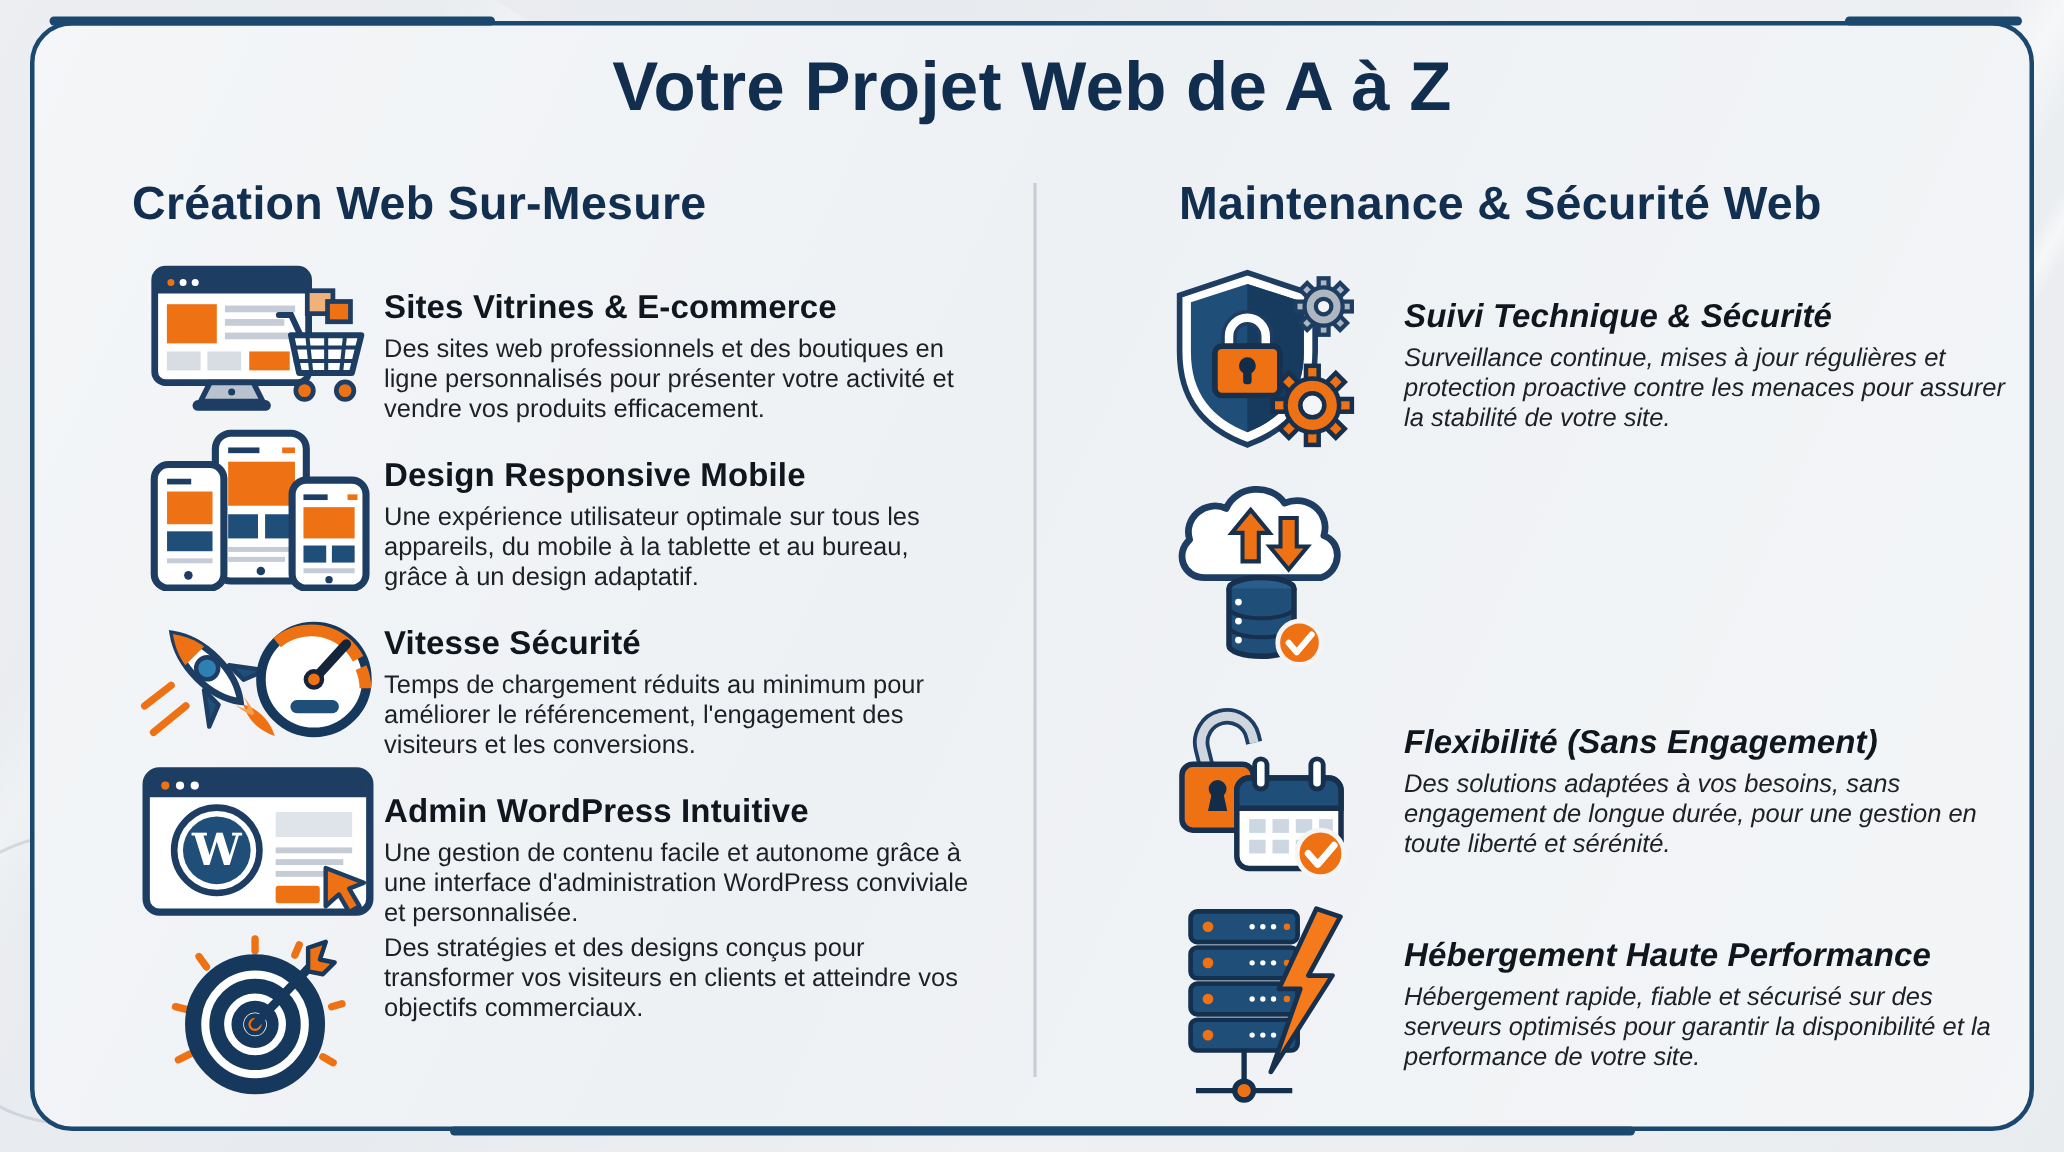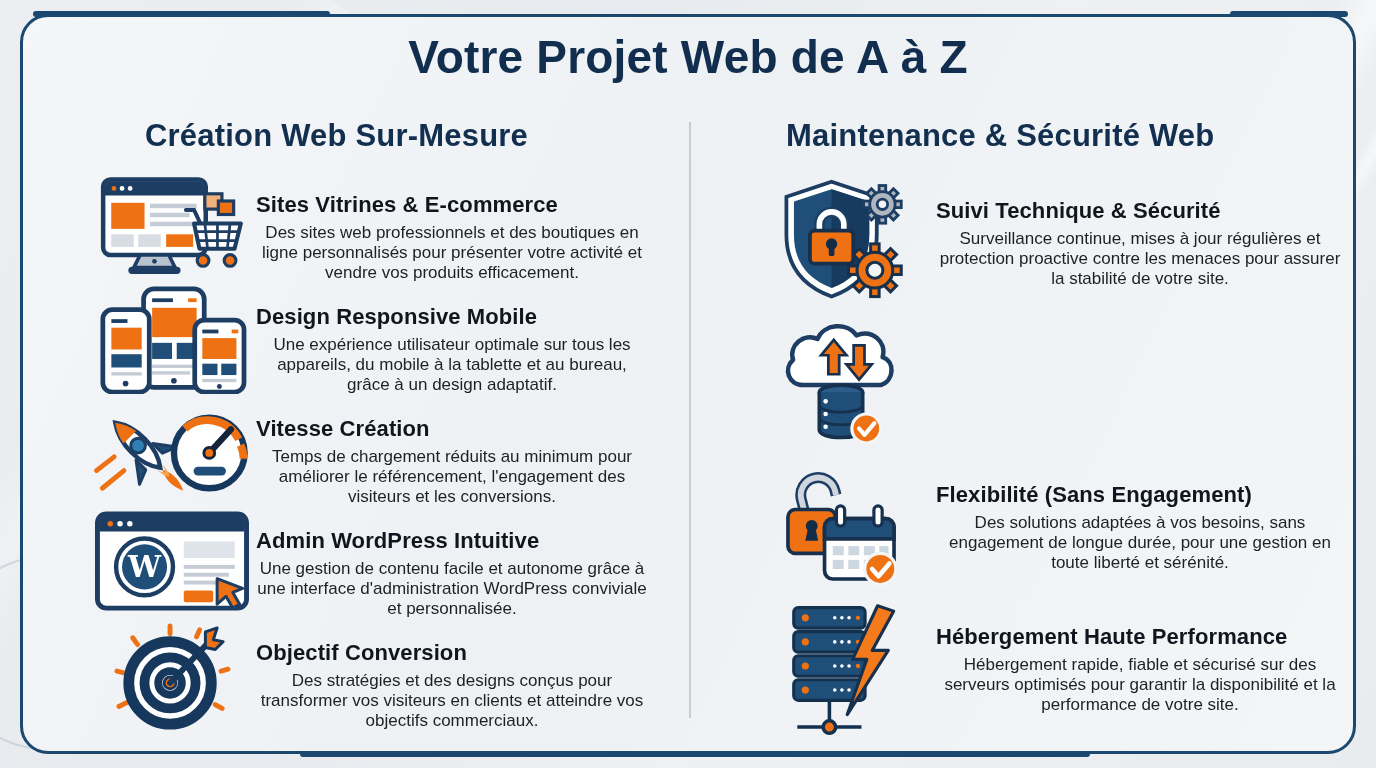--- a/index.html
+++ b/index.html
@@ -24,32 +24,32 @@
   .accent.bm{left:300px;bottom:11px;width:790px;}
   .main-title{
     position:absolute;top:30px;left:0;right:0;text-align:center;
     font-size:46px;font-weight:bold;color:#112e4f;letter-spacing:.2px;margin:0;
   }
   .divider{position:absolute;left:689px;top:122px;height:596px;width:2px;background:#c7ccd4;}
   .col{position:absolute;top:118px;width:586px;}
   .col.left{left:88px;}
   .col.right{left:770px;}
   .col-heading{font-size:31px;font-weight:bold;color:#122f50;margin:0;letter-spacing:.2px;}
-  .col.left .col-heading{margin-left:57px;}
+  .col.left .col-heading{}
   .col.right .col-heading{margin-left:16px;}
   .items{margin-top:18px;}
   .item{display:flex;align-items:flex-start;}
   .col.left .item{height:112px;}
-  .col.right .item{height:142px;}
+  .col.right .item{height:142px;font-style:italic;}
   .icon-box{flex:0 0 168px;display:flex;justify-content:center;padding-top:2px;}
   .col.right .icon-box{flex:0 0 142px;padding-top:6px;}
   .item-text{padding-top:2px;}
   .col.right .item-text{padding-left:24px;padding-top:8px;}
   .item-title{margin:18px 0 5px 0;font-size:22px;font-weight:bold;color:#10161d;letter-spacing:.1px;}
-  .item-desc{margin:0;font-size:17px;line-height:20px;color:#1d2024;max-width:392px;text-align:center;}
+  .item-desc{margin:0;font-size:17px;line-height:20px;color:#1d2024;max-width:392px;}
   .col.right .item-desc{max-width:408px;}
   svg{display:block;}
 </style>
 </head>
 <body>
 
 <div class="page">
   <div class="streak s1"></div>
   <div class="streak s2"></div>
   <div class="streak s3"></div>
@@ -149,21 +149,21 @@
             </g>
             <circle cx="119" cy="56" r="36" fill="#fff" stroke="#16385c" stroke-width="6.5"></circle>
             <path d="M94 31 A36 36 0 0 1 149 42" stroke="#ee7214" stroke-width="8" fill="none"></path>
             <path d="M151 48 A36 36 0 0 1 154 62" stroke="#ee7214" stroke-width="8" fill="none"></path>
             <line x1="119" y1="56" x2="141" y2="32" stroke="#14243a" stroke-width="6.5" stroke-linecap="round"></line>
             <circle cx="119" cy="56" r="5.5" fill="#ee7214" stroke="#14243a" stroke-width="3"></circle>
             <rect x="103" y="70" width="33" height="9" rx="4.5" fill="#1f4e79"></rect>
           </svg>
         </span>
         <div class="item-text">
-          <h3 class="item-title">Vitesse Création</h3>
+          <h3 class="item-title">Vitesse Sécurité</h3>
           <p class="item-desc">Temps de chargement réduits au minimum pour améliorer le référencement, l'engagement des visiteurs et les conversions.</p>
         </div>
       </div>
 
       <div class="item">
         <span class="icon-box">
           <svg width="158" height="102" viewBox="0 0 160 104">
             <rect x="4" y="4" width="152" height="96" rx="9" fill="#fff" stroke="#1d3d63" stroke-width="5"></rect>
             <path d="M6 13 a7 7 0 0 1 7-7 h134 a7 7 0 0 1 7 7 v9 H6 z" fill="#1d3d63"></path>
             <circle cx="17" cy="14" r="2.8" fill="#ee7214"></circle>
@@ -200,21 +200,20 @@
             </g>
             <circle cx="60" cy="62" r="42" fill="#fff" stroke="#16385c" stroke-width="11"></circle>
             <circle cx="60" cy="62" r="26" fill="#fff" stroke="#16385c" stroke-width="10"></circle>
             <circle cx="60" cy="62" r="12" fill="#fff" stroke="#16385c" stroke-width="8"></circle>
             <circle cx="60" cy="62" r="6" fill="#ee7214" stroke="#16385c" stroke-width="3"></circle>
             <line x1="60" y1="62" x2="100" y2="20" stroke="#16385c" stroke-width="6" stroke-linecap="round"></line>
             <path d="M96 10 l12 -4 -4 12 10 2 -8 8 -10 -2 z" fill="#ee7214" stroke="#16385c" stroke-width="3" stroke-linejoin="round"></path>
           </svg>
         </span>
         <div class="item-text">
-          <h3 class="item-title">Objectif Conversion</h3>
           <p class="item-desc">Des stratégies et des designs conçus pour transformer vos visiteurs en clients et atteindre vos objectifs commerciaux.</p>
         </div>
       </div>
 
     </div>
   </div>
 
   <div class="col right">
     <h2 class="col-heading">Maintenance &amp; Sécurité Web</h2>
     <div class="items">

